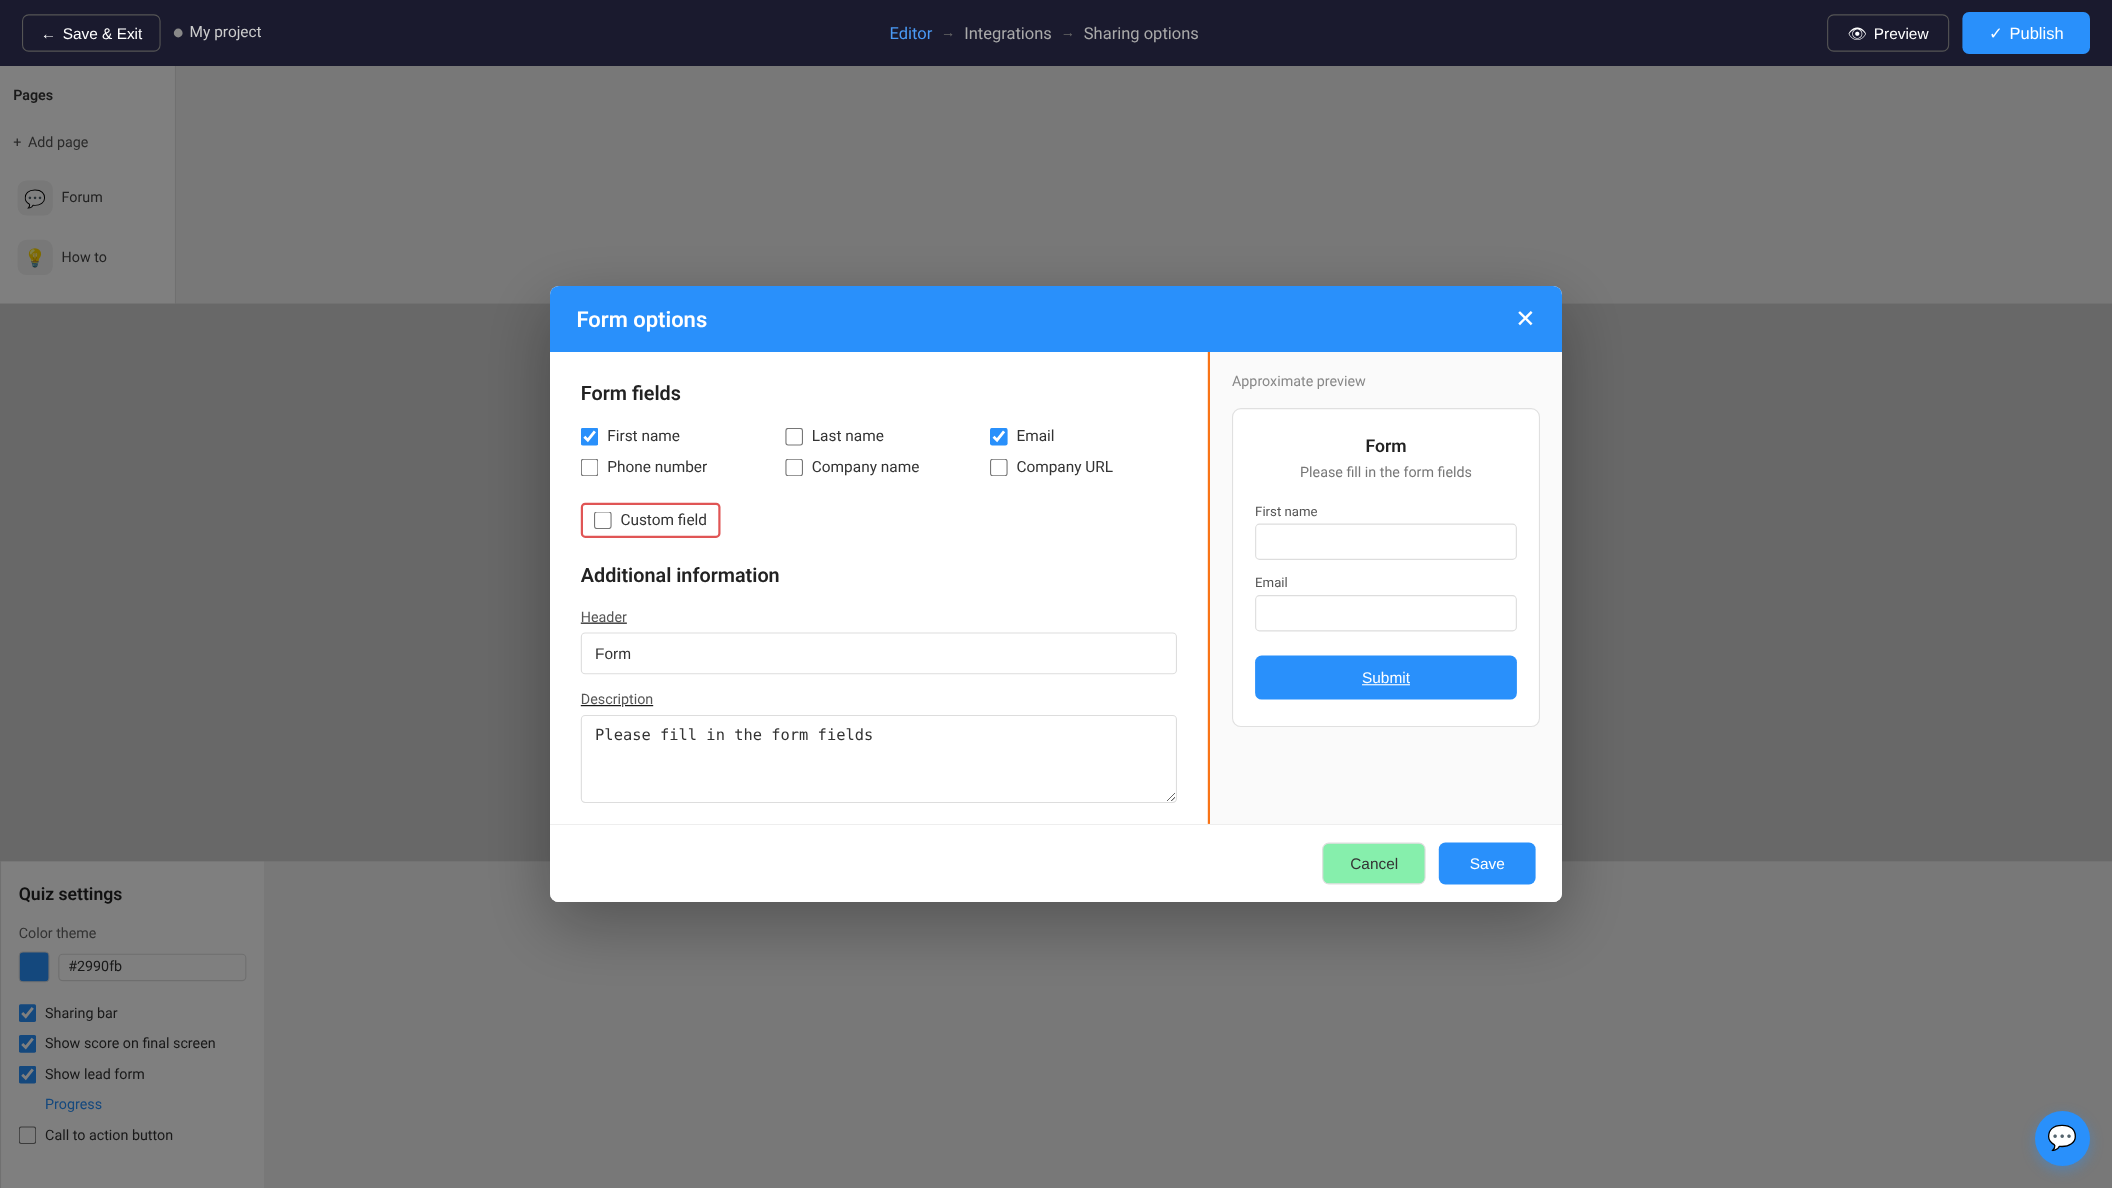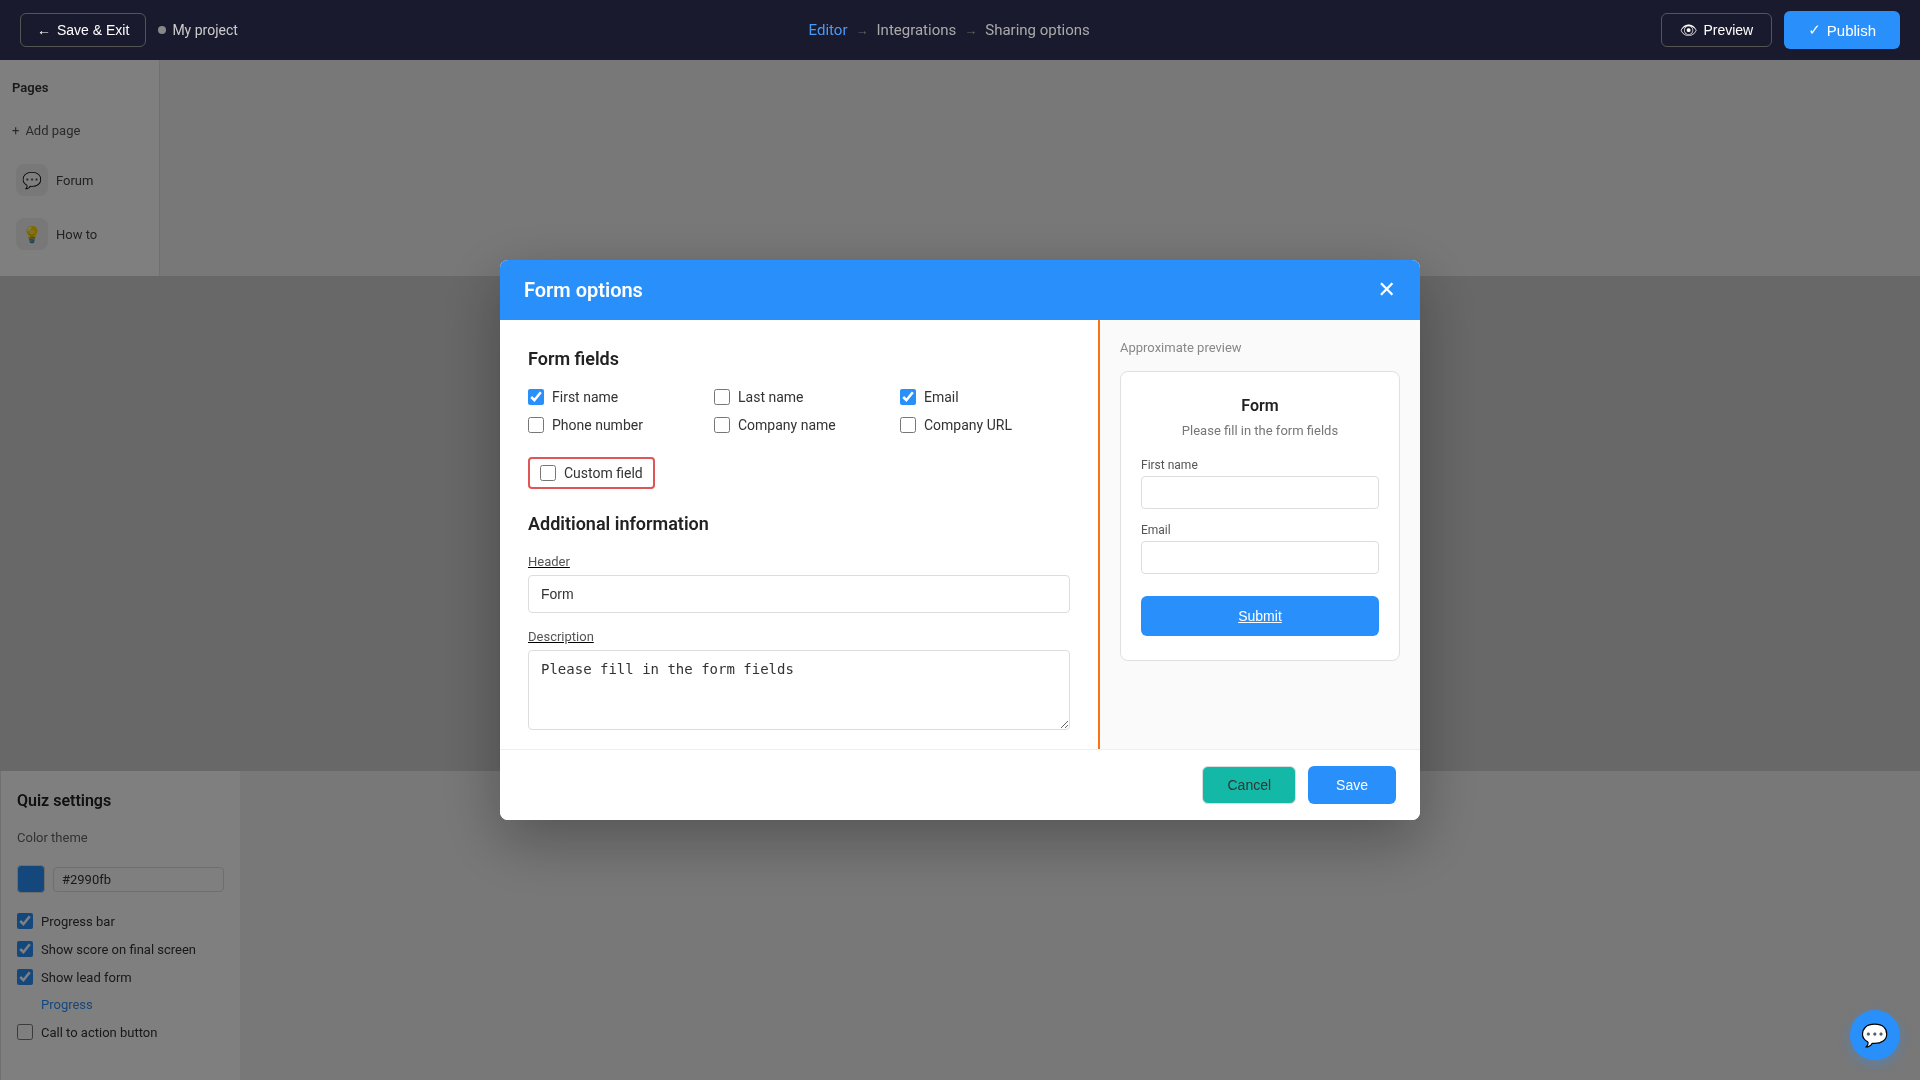--- a/index.html
+++ b/index.html
@@ -99,21 +99,21 @@
     }
     .canvas-footer { font-size: 11px; color: #aaa; padding: 10px; text-align: center; }
 
     
     .quiz-settings {
       width: 240px; background: #fff; border-left: 1px solid #e0e0e0; padding: 20px 16px;
       overflow-y: auto;
     }
     .qs-title { font-size: 16px; font-weight: 600; color: #222; margin-bottom: 20px; }
     .qs-section { margin-bottom: 20px; }
-    .qs-label { font-size: 13px; color: #666; margin-bottom: 20px; }
+    .qs-label { font-size: 13px; color: #666; margin-bottom: 8px; }
     .color-row { display: flex; align-items: center; gap: 8px; }
     .color-swatch { width: 28px; height: 28px; background: #2990fb; border-radius: 4px; border: 1px solid #ddd; cursor: pointer; }
     .color-value { font-size: 13px; color: #333; border: 1px solid #ddd; border-radius: 4px; padding: 4px 8px; flex: 1; }
     .qs-toggle-row { display: flex; align-items: center; gap: 8px; margin-bottom: 12px; }
     .qs-checkbox { width: 16px; height: 16px; accent-color: #2990fb; cursor: pointer; }
     .qs-toggle-label { font-size: 13px; color: #333; }
     .qs-customize-link { color: #2990fb; font-size: 13px; cursor: pointer; text-decoration: none; margin-left: 24px; display: block; margin-bottom: 12px; }
 
     
     .overlay {
@@ -184,21 +184,21 @@
       border-radius: 6px; font-size: 14px; cursor: pointer; width: 100%; margin-top: 8px; text-decoration: underline;
     }
 
     
     .modal-footer {
       padding: 16px 24px; border-top: 1px solid #eee;
       display: flex; justify-content: flex-end; gap: 12px; background: #fff;
       border-radius: 0 0 8px 8px;
     }
     .btn-cancel {
-      background: #14b8a6; border: 1px solid #ddd; color: #333;
+      background: #86efac; border: 1px solid #ddd; color: #333;
       padding: 10px 24px; border-radius: 6px; cursor: pointer; font-size: 14px;
     }
     .btn-save-modal {
       background: #2990fb; border: none; color: #fff;
       padding: 10px 28px; border-radius: 6px; cursor: pointer; font-size: 14px; font-weight: 500;
     }
 
     
     .chat-bubble {
       position: fixed; bottom: 20px; right: 20px;
@@ -287,21 +287,21 @@
     <div class="qs-section">
       <div class="qs-label">Color theme</div>
       <div class="color-row">
         <div class="color-swatch"></div>
         <div class="color-value">#2990fb</div>
       </div>
     </div>
     <div class="qs-section">
       <div class="qs-toggle-row">
         <input type="checkbox" class="qs-checkbox" checked="" style="">
-        <span class="qs-toggle-label">Progress bar</span>
+        <span class="qs-toggle-label">Sharing bar</span>
       </div>
       <div class="qs-toggle-row">
         <input type="checkbox" class="qs-checkbox" checked="" style="">
         <span class="qs-toggle-label">Show score on final screen</span>
       </div>
       <div class="qs-toggle-row">
         <input type="checkbox" class="qs-checkbox" checked="" style="">
         <span class="qs-toggle-label">Show lead form</span>
       </div>
       <a class="qs-customize-link">Progress</a>

